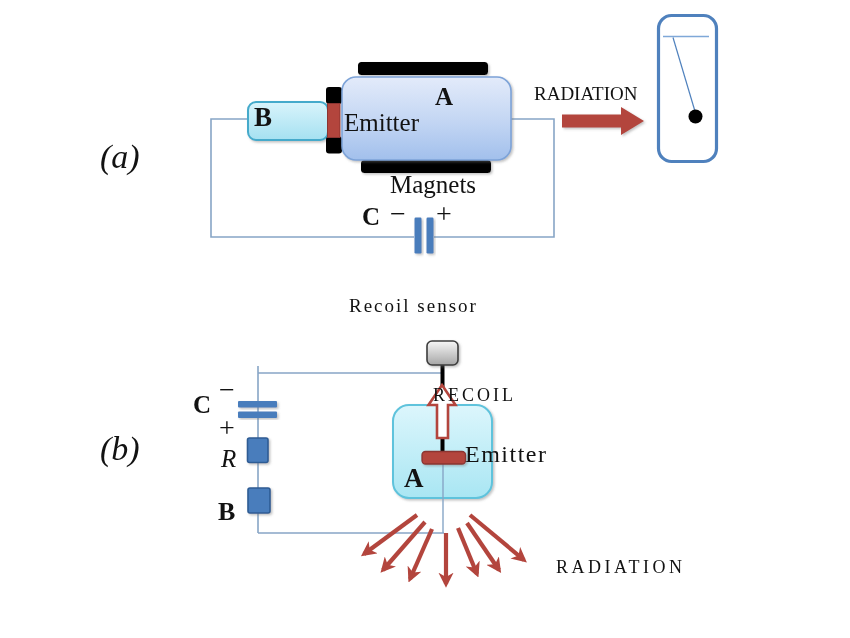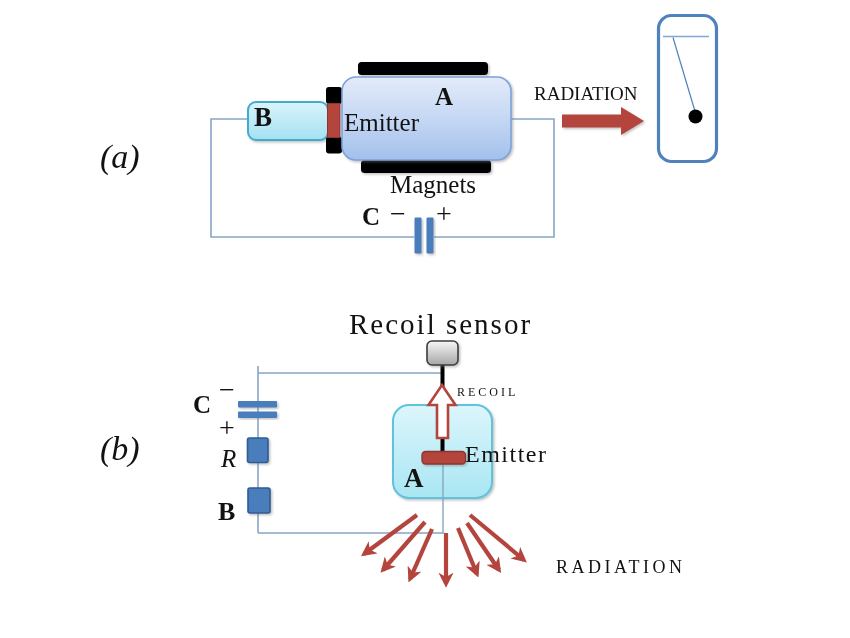--- a/index.html
+++ b/index.html
@@ -15,22 +15,22 @@
   #la-B{left:254px;top:104px;font-size:27px}
   #la-em{left:344px;top:110px;font-size:25px}
   #la-A{left:435px;top:84px;font-size:25px}
   #la-mag{left:390px;top:172px;font-size:25px}
   #la-rad{left:534px;top:84px;font-size:19px}
   #la-C{left:362px;top:204px;font-size:25px}
   #la-min{left:390px;top:200px;font-size:28px}
   #la-plu{left:436px;top:200px;font-size:28px}
 
   #lb-fig{left:100px;top:432px;font-size:34px}
-  #lb-rs{left:349px;top:310px;font-size:29px;letter-spacing:2px}
-  #lb-rec{left:457px;top:386px;font-size:12px;letter-spacing:3px}
+  #lb-rs{left:349px;top:296px;font-size:19px;letter-spacing:2px}
+  #lb-rec{left:433px;top:386px;font-size:18px;letter-spacing:3px}
   #lb-C{left:193px;top:392px;font-size:25px}
   #lb-min{left:219px;top:376px;font-size:28px}
   #lb-plu{left:219px;top:414px;font-size:28px}
   #lb-R{left:221px;top:446px;font-size:25px}
   #lb-B{left:218px;top:499px;font-size:26px}
   #lb-A{left:404px;top:465px;font-size:27px}
   #lb-em{left:465px;top:442px;font-size:24px;letter-spacing:1.5px}
   #lb-rad{left:556px;top:558px;font-size:18px;letter-spacing:3.5px}
 </style>
 </head>

